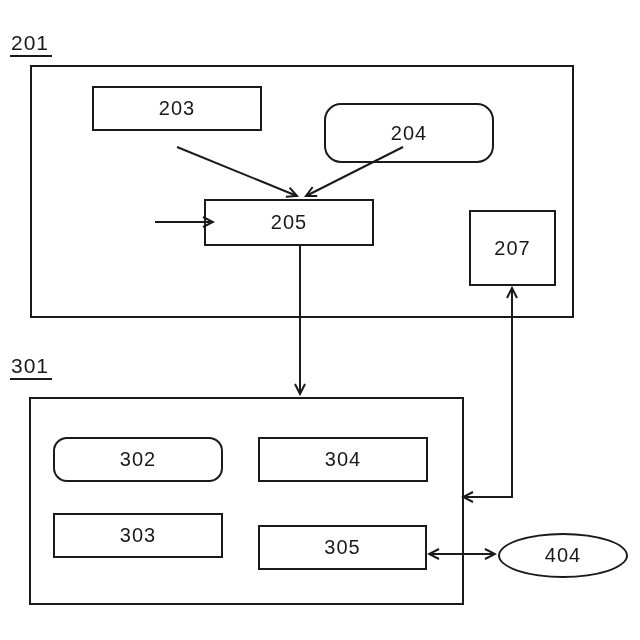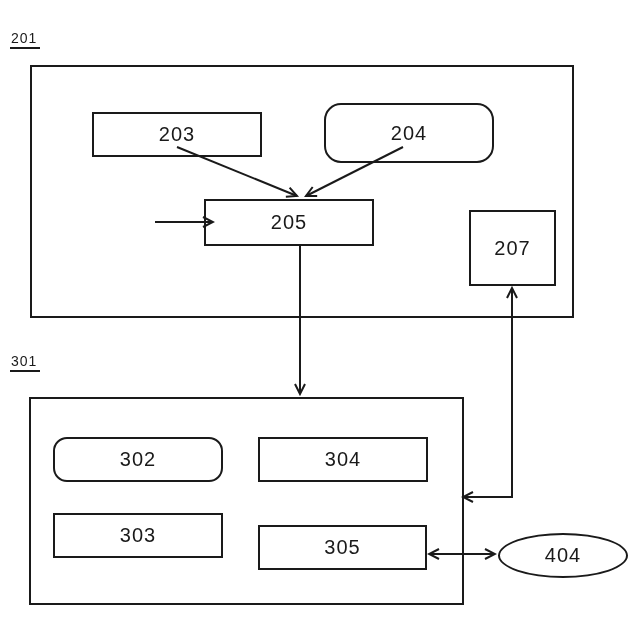--- a/index.html
+++ b/index.html
@@ -27,21 +27,21 @@
     border:2px solid var(--line);
     background:var(--bg);
     box-sizing:border-box;
     display:flex;align-items:center;justify-content:center;
     font-size:20px;
     letter-spacing:1px;
   }
   .ellipse{border-radius:50%;}
   .ref-label{
     position:absolute;
-    font-size:14px;
+    font-size:21px;
     letter-spacing:1px;
     border-bottom:2px solid var(--line);
     padding:0 3px 1px 1px;
     line-height:1.1;
   }
   #edges{
     position:absolute;left:0;top:0;
     width:640px;height:640px;
     pointer-events:none;
   }
@@ -57,21 +57,21 @@
   }
 </style>
 </head>
 <body>
 
 <div id="canvas">
 
   <div class="ref-label" style="left:10px;top:31px;">201</div>
   <div class="group-frame" style="left:30px;top:65px;width:544px;height:253px;"></div>
 
-  <div class="node" style="left:92px;top:112px;width:170px;height:45px;">203</div>
+  <div class="node" style="left:92px;top:86px;width:170px;height:45px;">203</div>
   <div class="node" style="left:324px;top:103px;width:170px;height:60px;border-radius:17px;">204</div>
   <div class="node" style="left:204px;top:199px;width:170px;height:47px;">205</div>
   <div class="node" style="left:469px;top:210px;width:87px;height:76px;">207</div>
 
   <div class="ref-label" style="left:10px;top:354px;">301</div>
   <div class="group-frame" style="left:29px;top:397px;width:435px;height:208px;"></div>
 
   <div class="node" style="left:53px;top:437px;width:170px;height:45px;border-radius:14px;">302</div>
   <div class="node" style="left:258px;top:437px;width:170px;height:45px;text-align:center;">304</div>
   <div class="node" style="left:53px;top:513px;width:170px;height:45px;">303</div>

